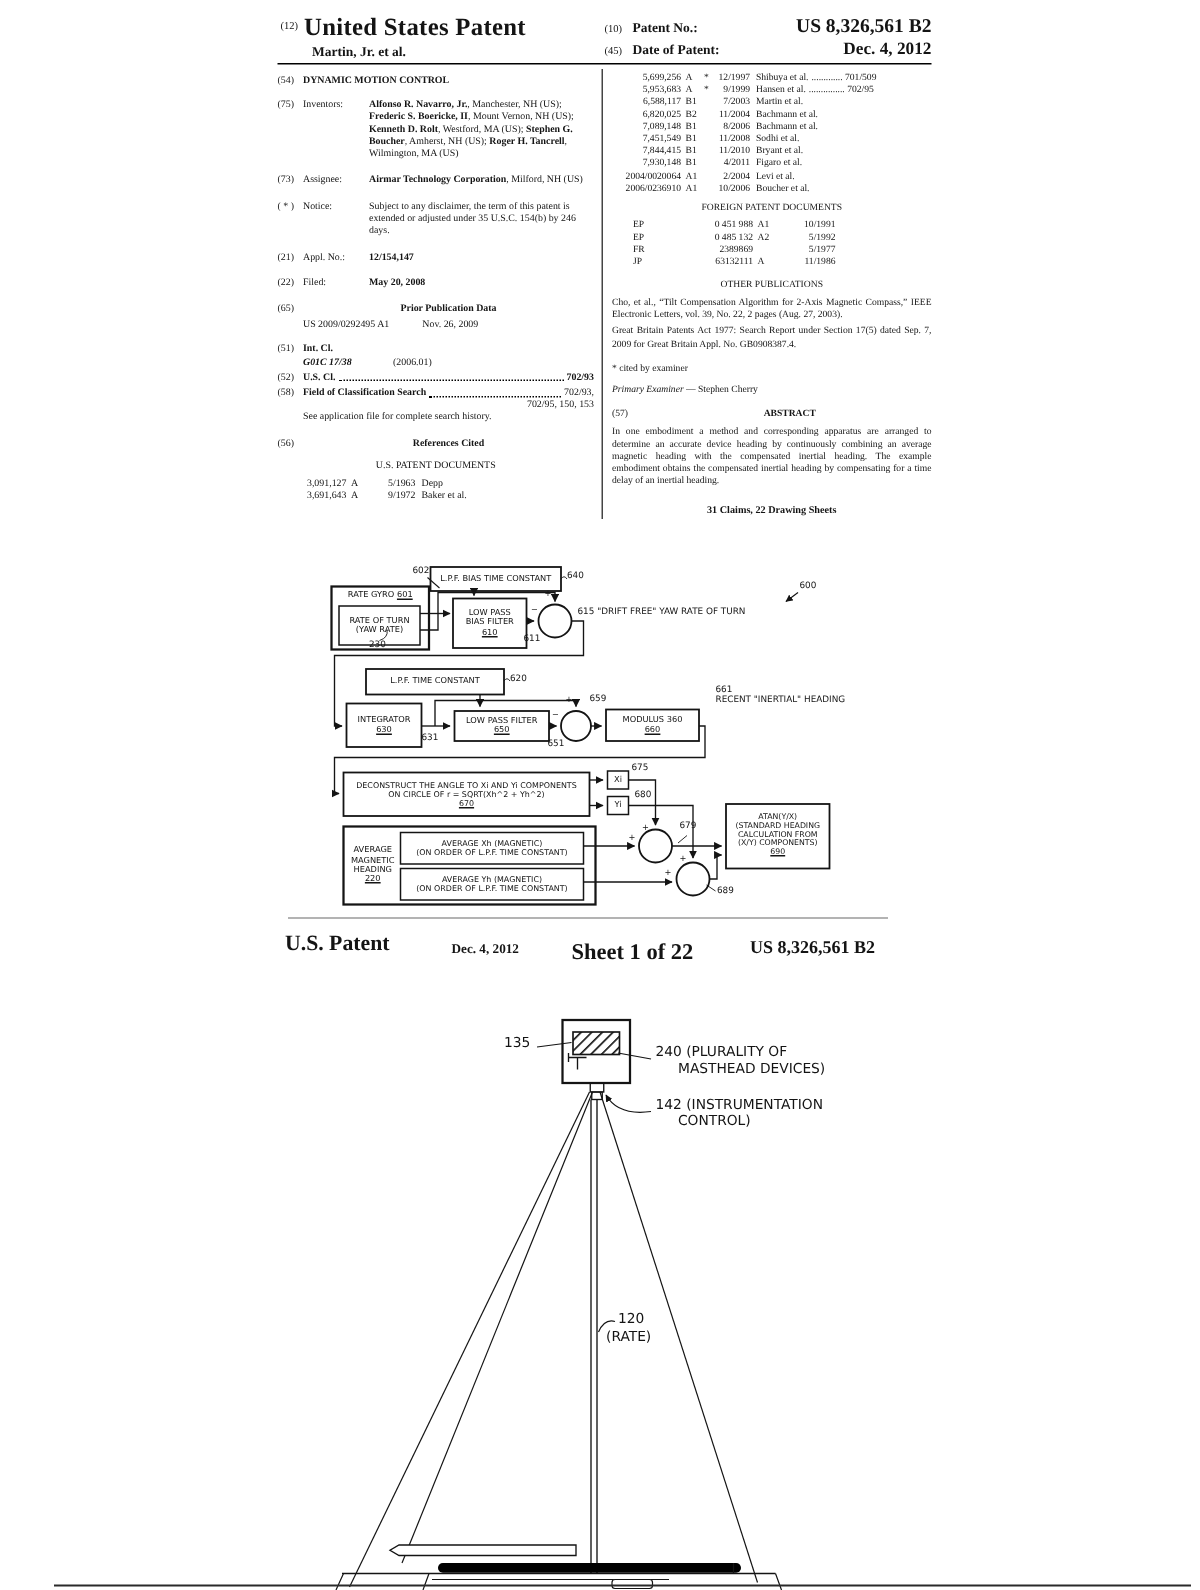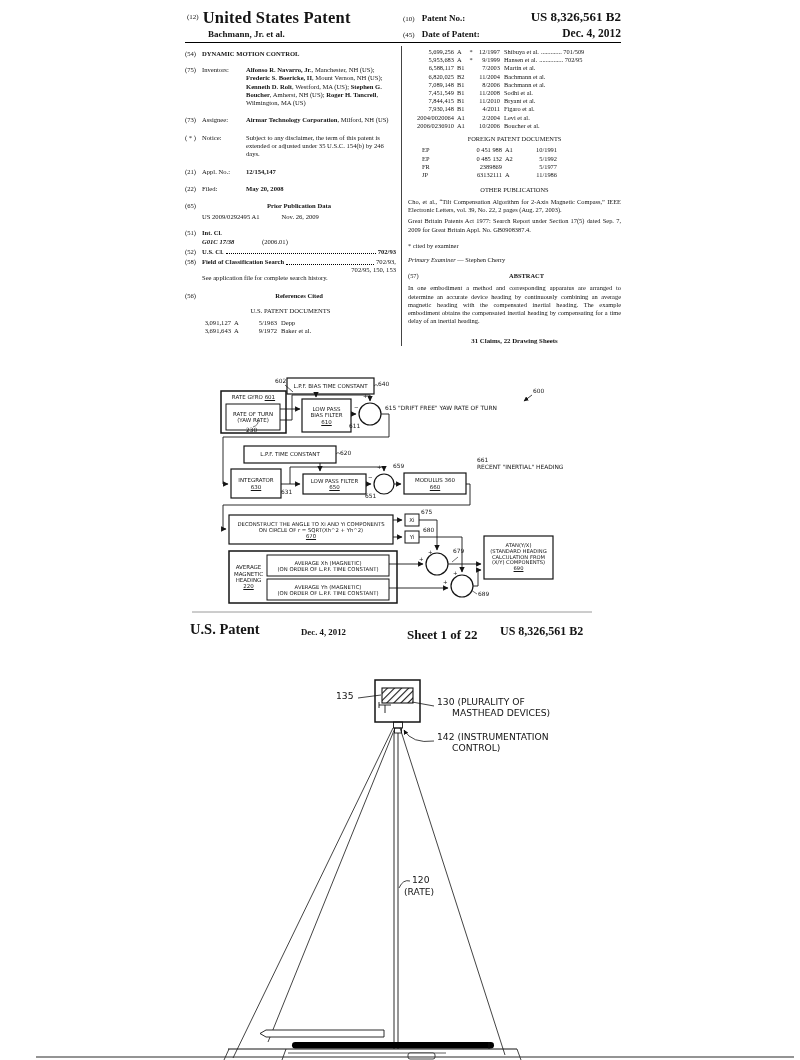--- a/index.html
+++ b/index.html
@@ -47,21 +47,21 @@
   .f-date{width:36px;text-align:right;flex:none;}
   .just{text-align:justify;}
   .boxlab{display:flex;flex-direction:column;justify-content:center;align-items:center;
           text-align:center;font-size:5.5px;line-height:6.3px;font-family:"DejaVu Sans", sans-serif;}
   .freelab{position:absolute;font-size:5.9px;line-height:6.6px;font-family:"DejaVu Sans", sans-serif;white-space:nowrap;}
   .sign{position:absolute;font-size:5.5px;font-family:"DejaVu Sans", sans-serif;line-height:5px;}
   
   .p2-head{position:absolute;left:0;top:616px;width:672px;height:30px;font-family:"Liberation Serif", serif;}
   .p2-title{position:absolute;left:190px;top:5px;font-size:14.5px;font-weight:bold;}
   .p2-date{position:absolute;left:301px;top:11px;font-size:8.8px;font-weight:bold;}
-  .p2-sheet{position:absolute;left:381px;top:11px;font-size:13px;font-weight:bold;margin-left:26px;}
+  .p2-sheet{position:absolute;left:381px;top:11px;font-size:15px;font-weight:bold;}
   .p2-no{position:absolute;left:500px;top:8px;font-size:12px;font-weight:bold;}
   .boatlab{position:absolute;font-size:9.2px;line-height:10.5px;font-family:"DejaVu Sans", sans-serif;white-space:nowrap;}
   svg{position:absolute;left:0;top:0;}
 </style>
 </head>
 <body>
 
 <div class="canvas">
 
   <svg width="800" height="1060" viewBox="0 0 800 1060">
@@ -149,21 +149,21 @@
       <path d="M412,702 L434,706" stroke-width="0.8"></path>
       <path d="M434,741 Q412,744 404,730" stroke-width="0.8" marker-end="url(#arr)"></path>
       <path d="M399,888 Q403,879 410,881" stroke-width="0.8"></path>
     </g>
   </svg>
 
   <div class="page1">
     <div class="h-left">
       <span class="h-num">(12)</span>
       <span class="h-title">United States Patent</span>
-      <div class="h-authors">Bachmann, Jr. et al.</div>
+      <div class="h-authors">Martin, Jr. et al.</div>
     </div>
     <div class="h-right">
       <div class="hr-row">
         <span class="h-num">(10)</span>
         <span class="h-label">Patent No.:</span>
         <span class="h-val1">US 8,326,561 B2</span>
       </div>
       <div class="hr-row" style="margin-top:2px;">
         <span class="h-num">(45)</span>
         <span class="h-label">Date of Patent:</span>
@@ -502,21 +502,21 @@
 
   <div class="p2-head">
     <span class="p2-title">U.S. Patent</span>
     <span class="p2-date">Dec. 4, 2012</span>
     <span class="p2-sheet">Sheet 1 of 22</span>
     <span class="p2-no">US 8,326,561 B2</span>
   </div>
 
   <div>
     <span class="boatlab" style="left:336px;top:691px;">135</span>
-    <span class="boatlab" style="left:437px;top:697px;">130 (PLURALITY OF</span>
+    <span class="boatlab" style="left:437px;top:697px;">240 (PLURALITY OF</span>
     <span class="boatlab" style="left:452px;top:708px;">MASTHEAD DEVICES)</span>
     <span class="boatlab" style="left:437px;top:732px;">142 (INSTRUMENTATION</span>
     <span class="boatlab" style="left:452px;top:743px;">CONTROL)</span>
     <span class="boatlab" style="left:412px;top:875px;">120</span>
     <span class="boatlab" style="left:404px;top:887px;">(RATE)</span>
   </div>
 
 </div>
 
 </body></html>

